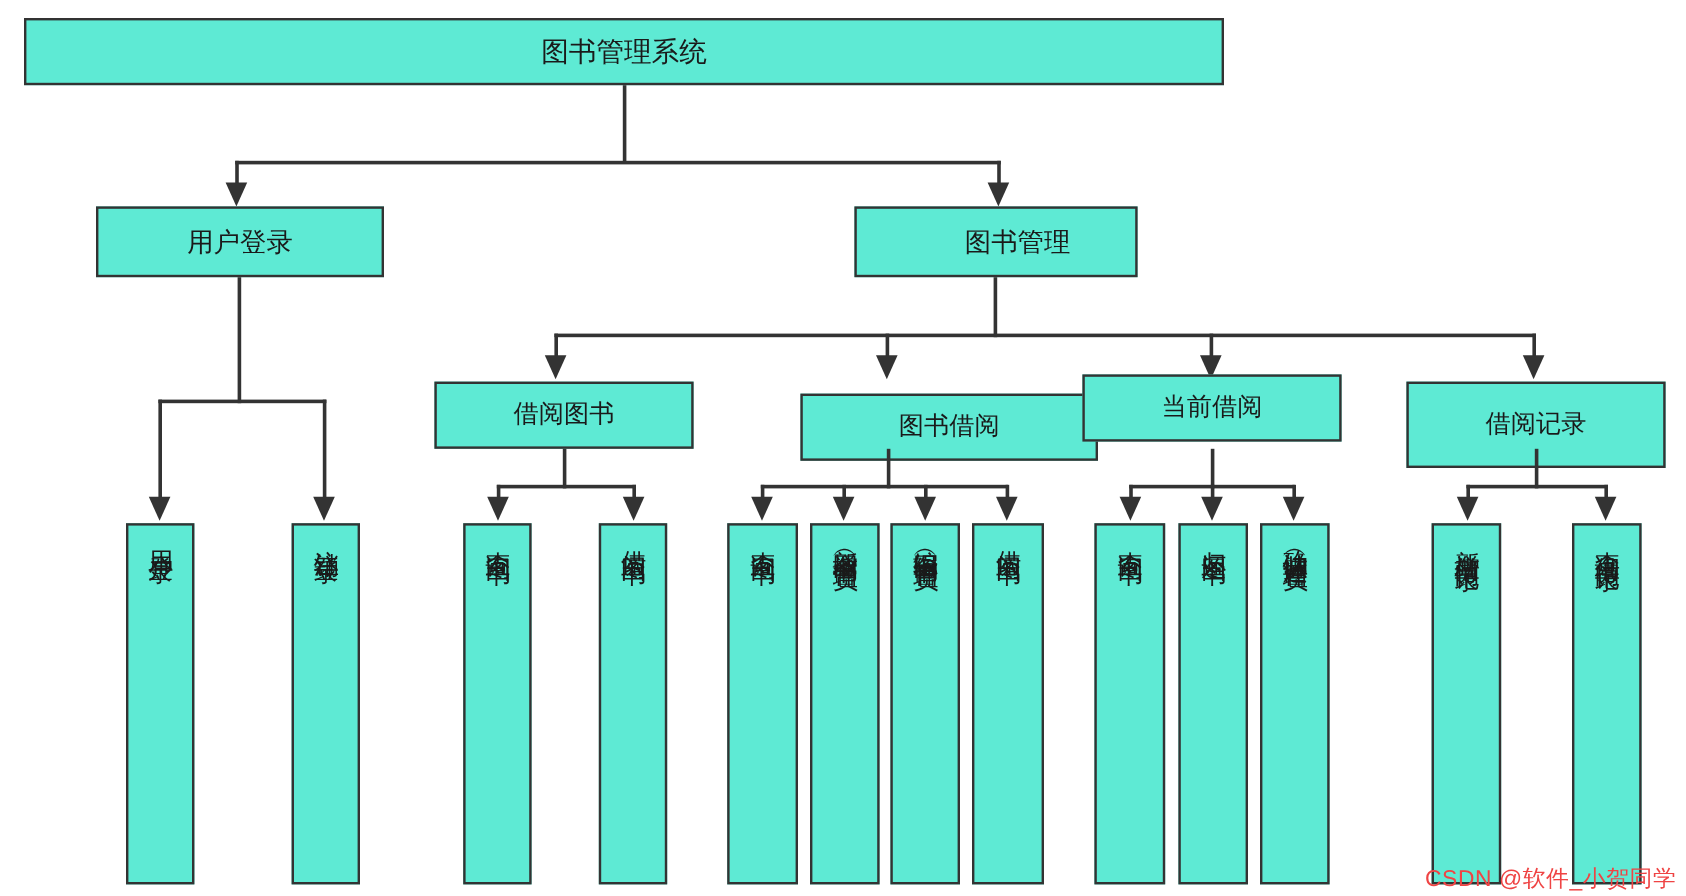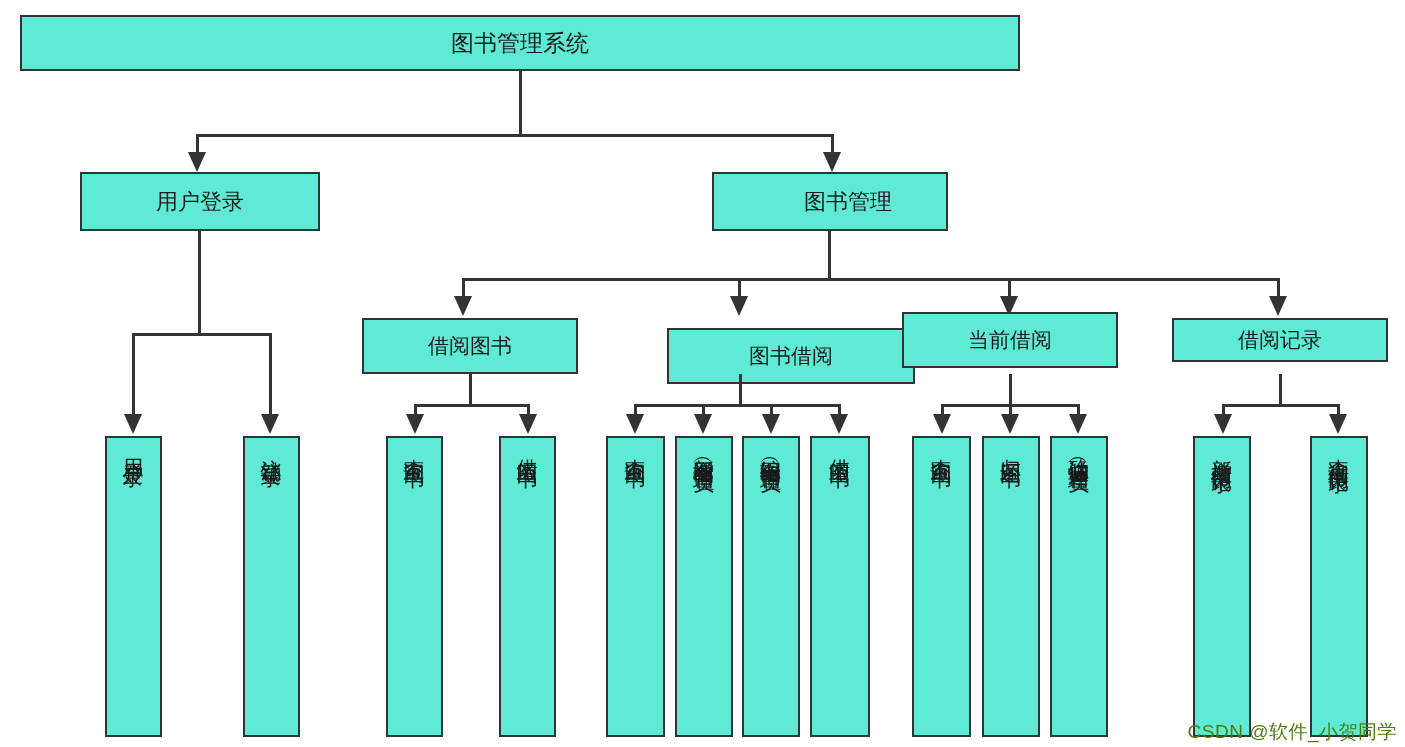--- a/index.html
+++ b/index.html
@@ -77,21 +77,21 @@
     border-right: 9px solid transparent;
     border-top: 20px solid #333333;
   }
 
   
   #watermark {
     position: absolute;
     right: 8px;
     bottom: 2px;
     font-size: 19px;
-    color: #4d7c0f;
+    color: #ef4444;
     letter-spacing: 0.5px;
     white-space: nowrap;
     user-select: none;
   }
 </style>
 </head>
 <body>
 
 <div id="canvas">
 
@@ -144,21 +144,21 @@
   </div>
 
   <div class="node level2" style="left:632px; top:328px; width:248px; height:56px;margin-left:35px;">
     <span>图书借阅</span>
   </div>
 
   <div class="node level2" style="left:902px; top:312px; width:216px; height:56px;">
     <span>当前借阅</span>
   </div>
 
-  <div class="node level2" style="left:1172px; top:318px; width:216px; height:44px;">
+  <div class="node level2" style="left:1172px; top:318px; width:216px; height:72px;">
     <span>借阅记录</span>
   </div>
 
   <div class="edge v" style="left:469px; top:374px; width:3px; height:33px;"></div>
   <div class="edge h" style="left:414px; top:404px; width:116px; height:3px;"></div>
   <div class="edge v" style="left:414px; top:404px; width:3px; height:14px;"></div>
   <div class="arrow" style="left:406px; top:414px;"></div>
   <div class="edge v" style="left:527px; top:404px; width:3px; height:14px;"></div>
   <div class="arrow" style="left:519px; top:414px;"></div>
 

